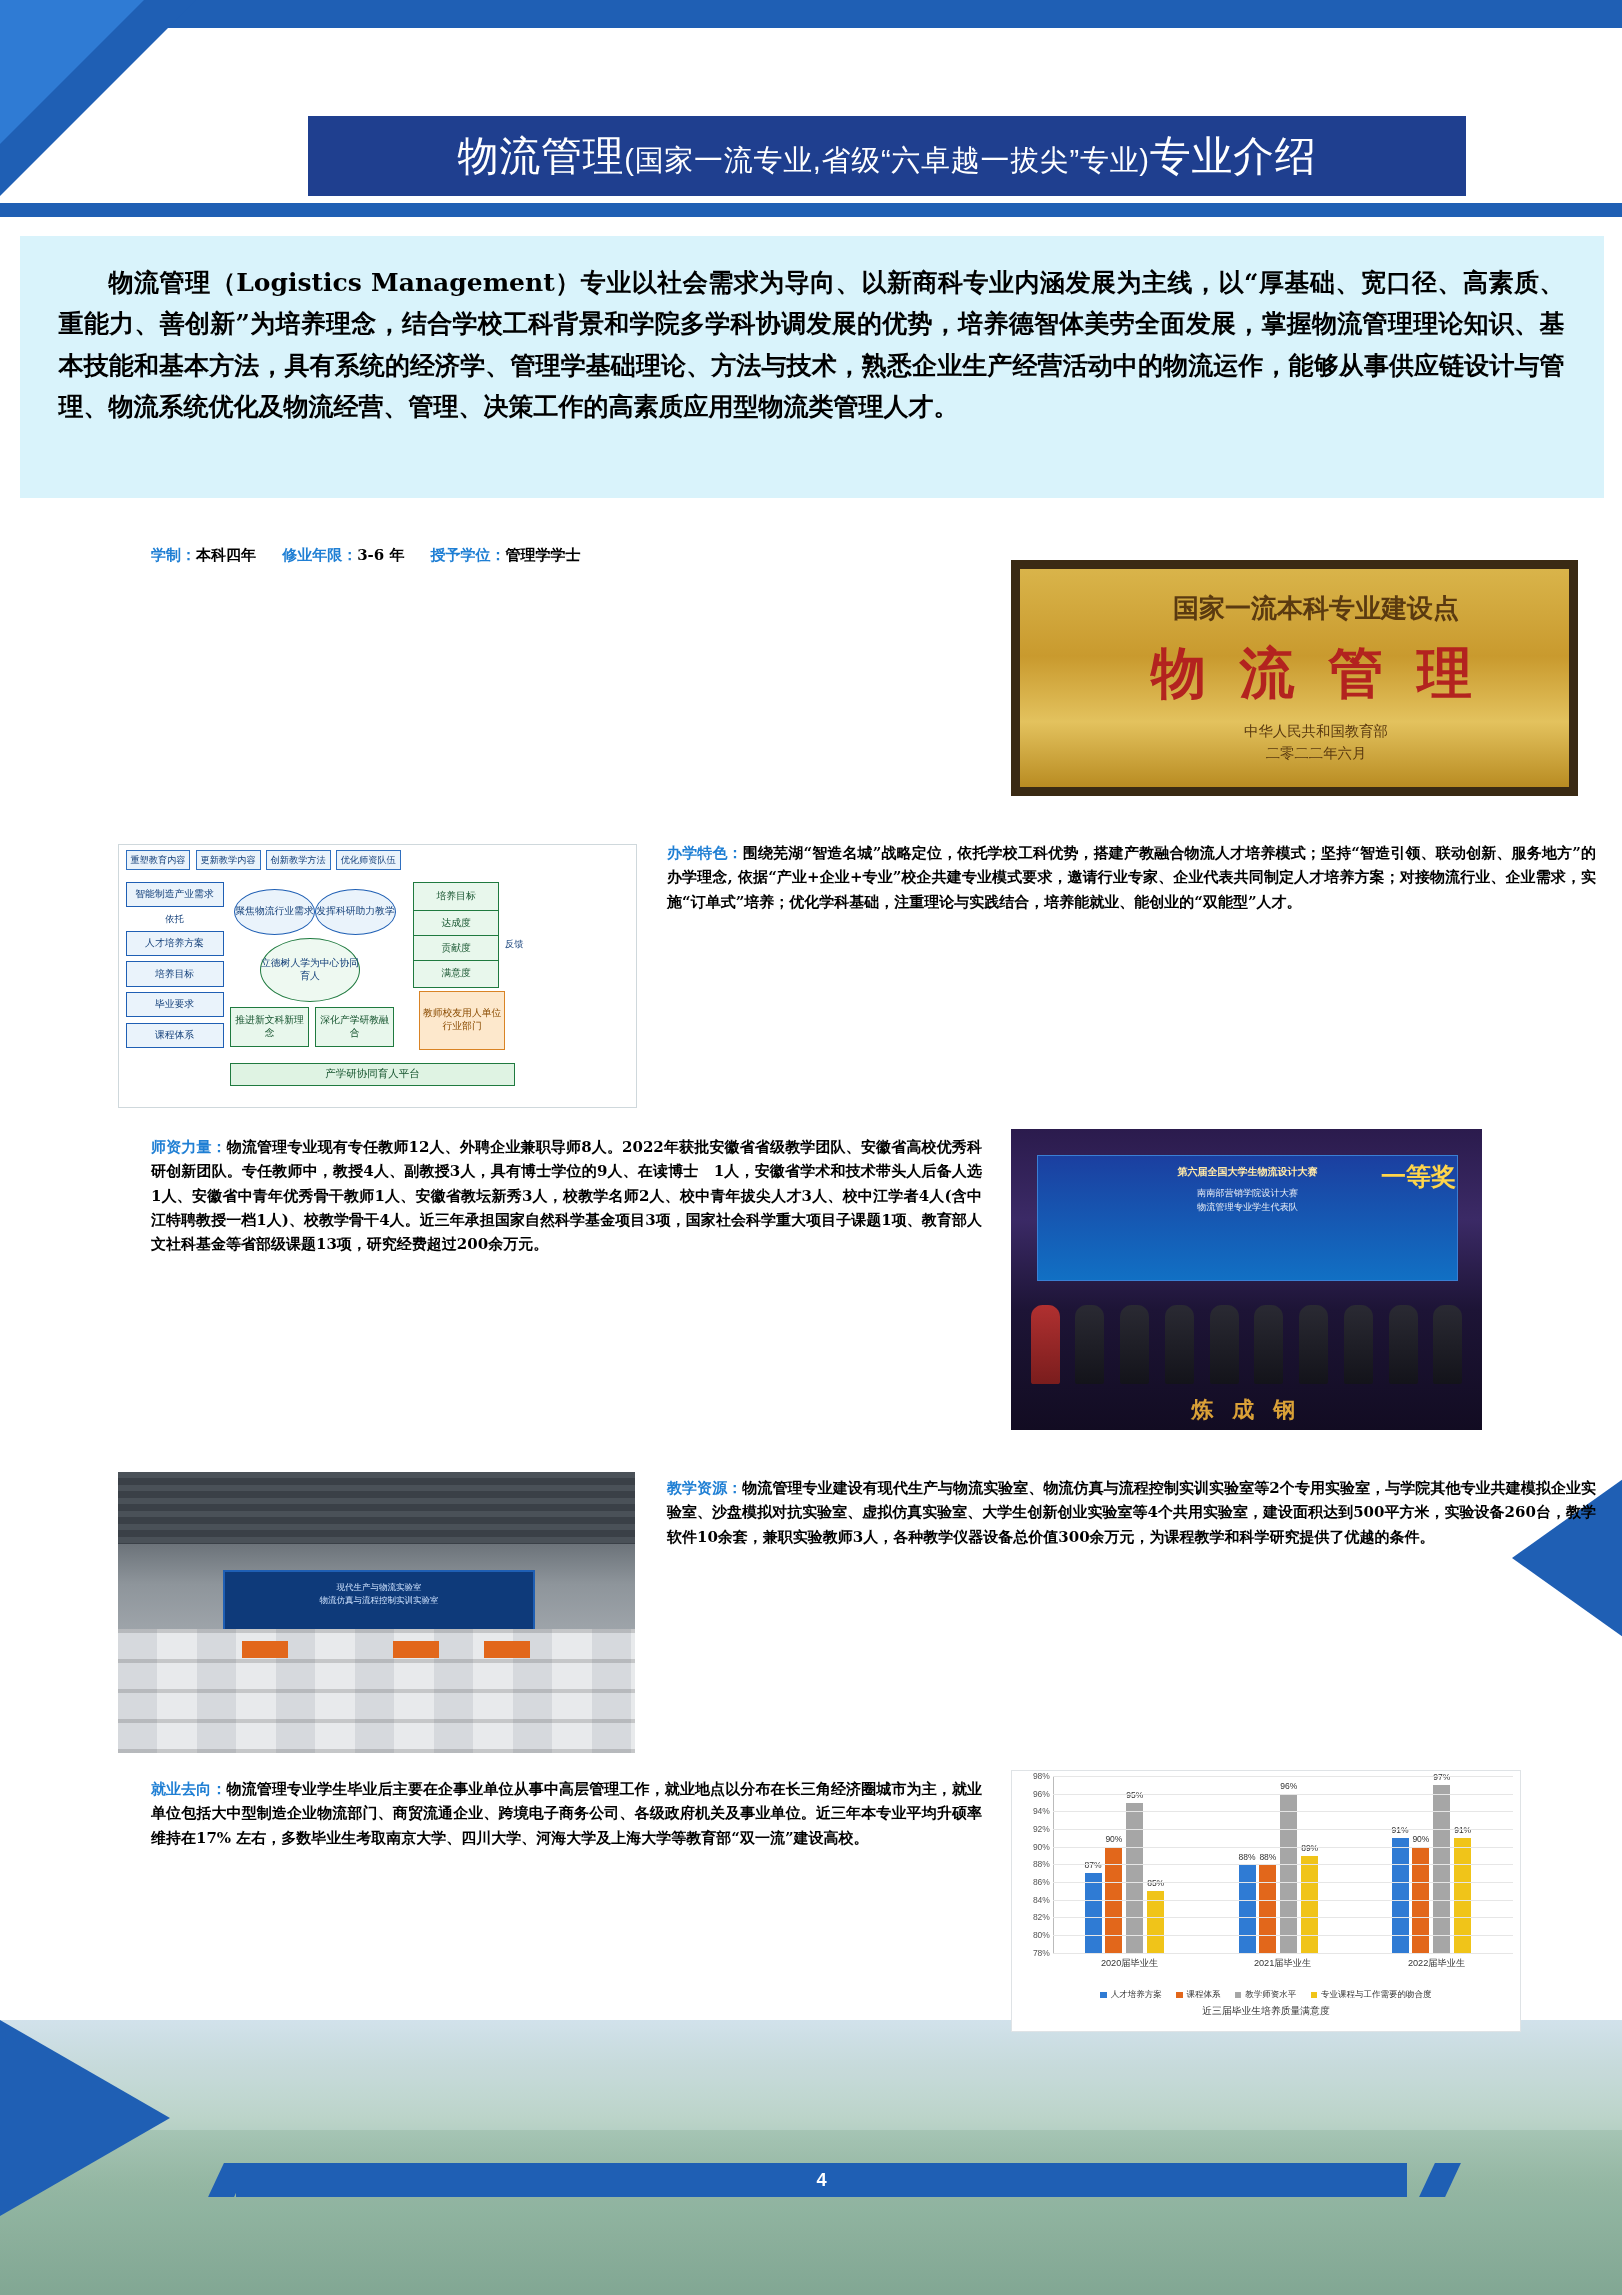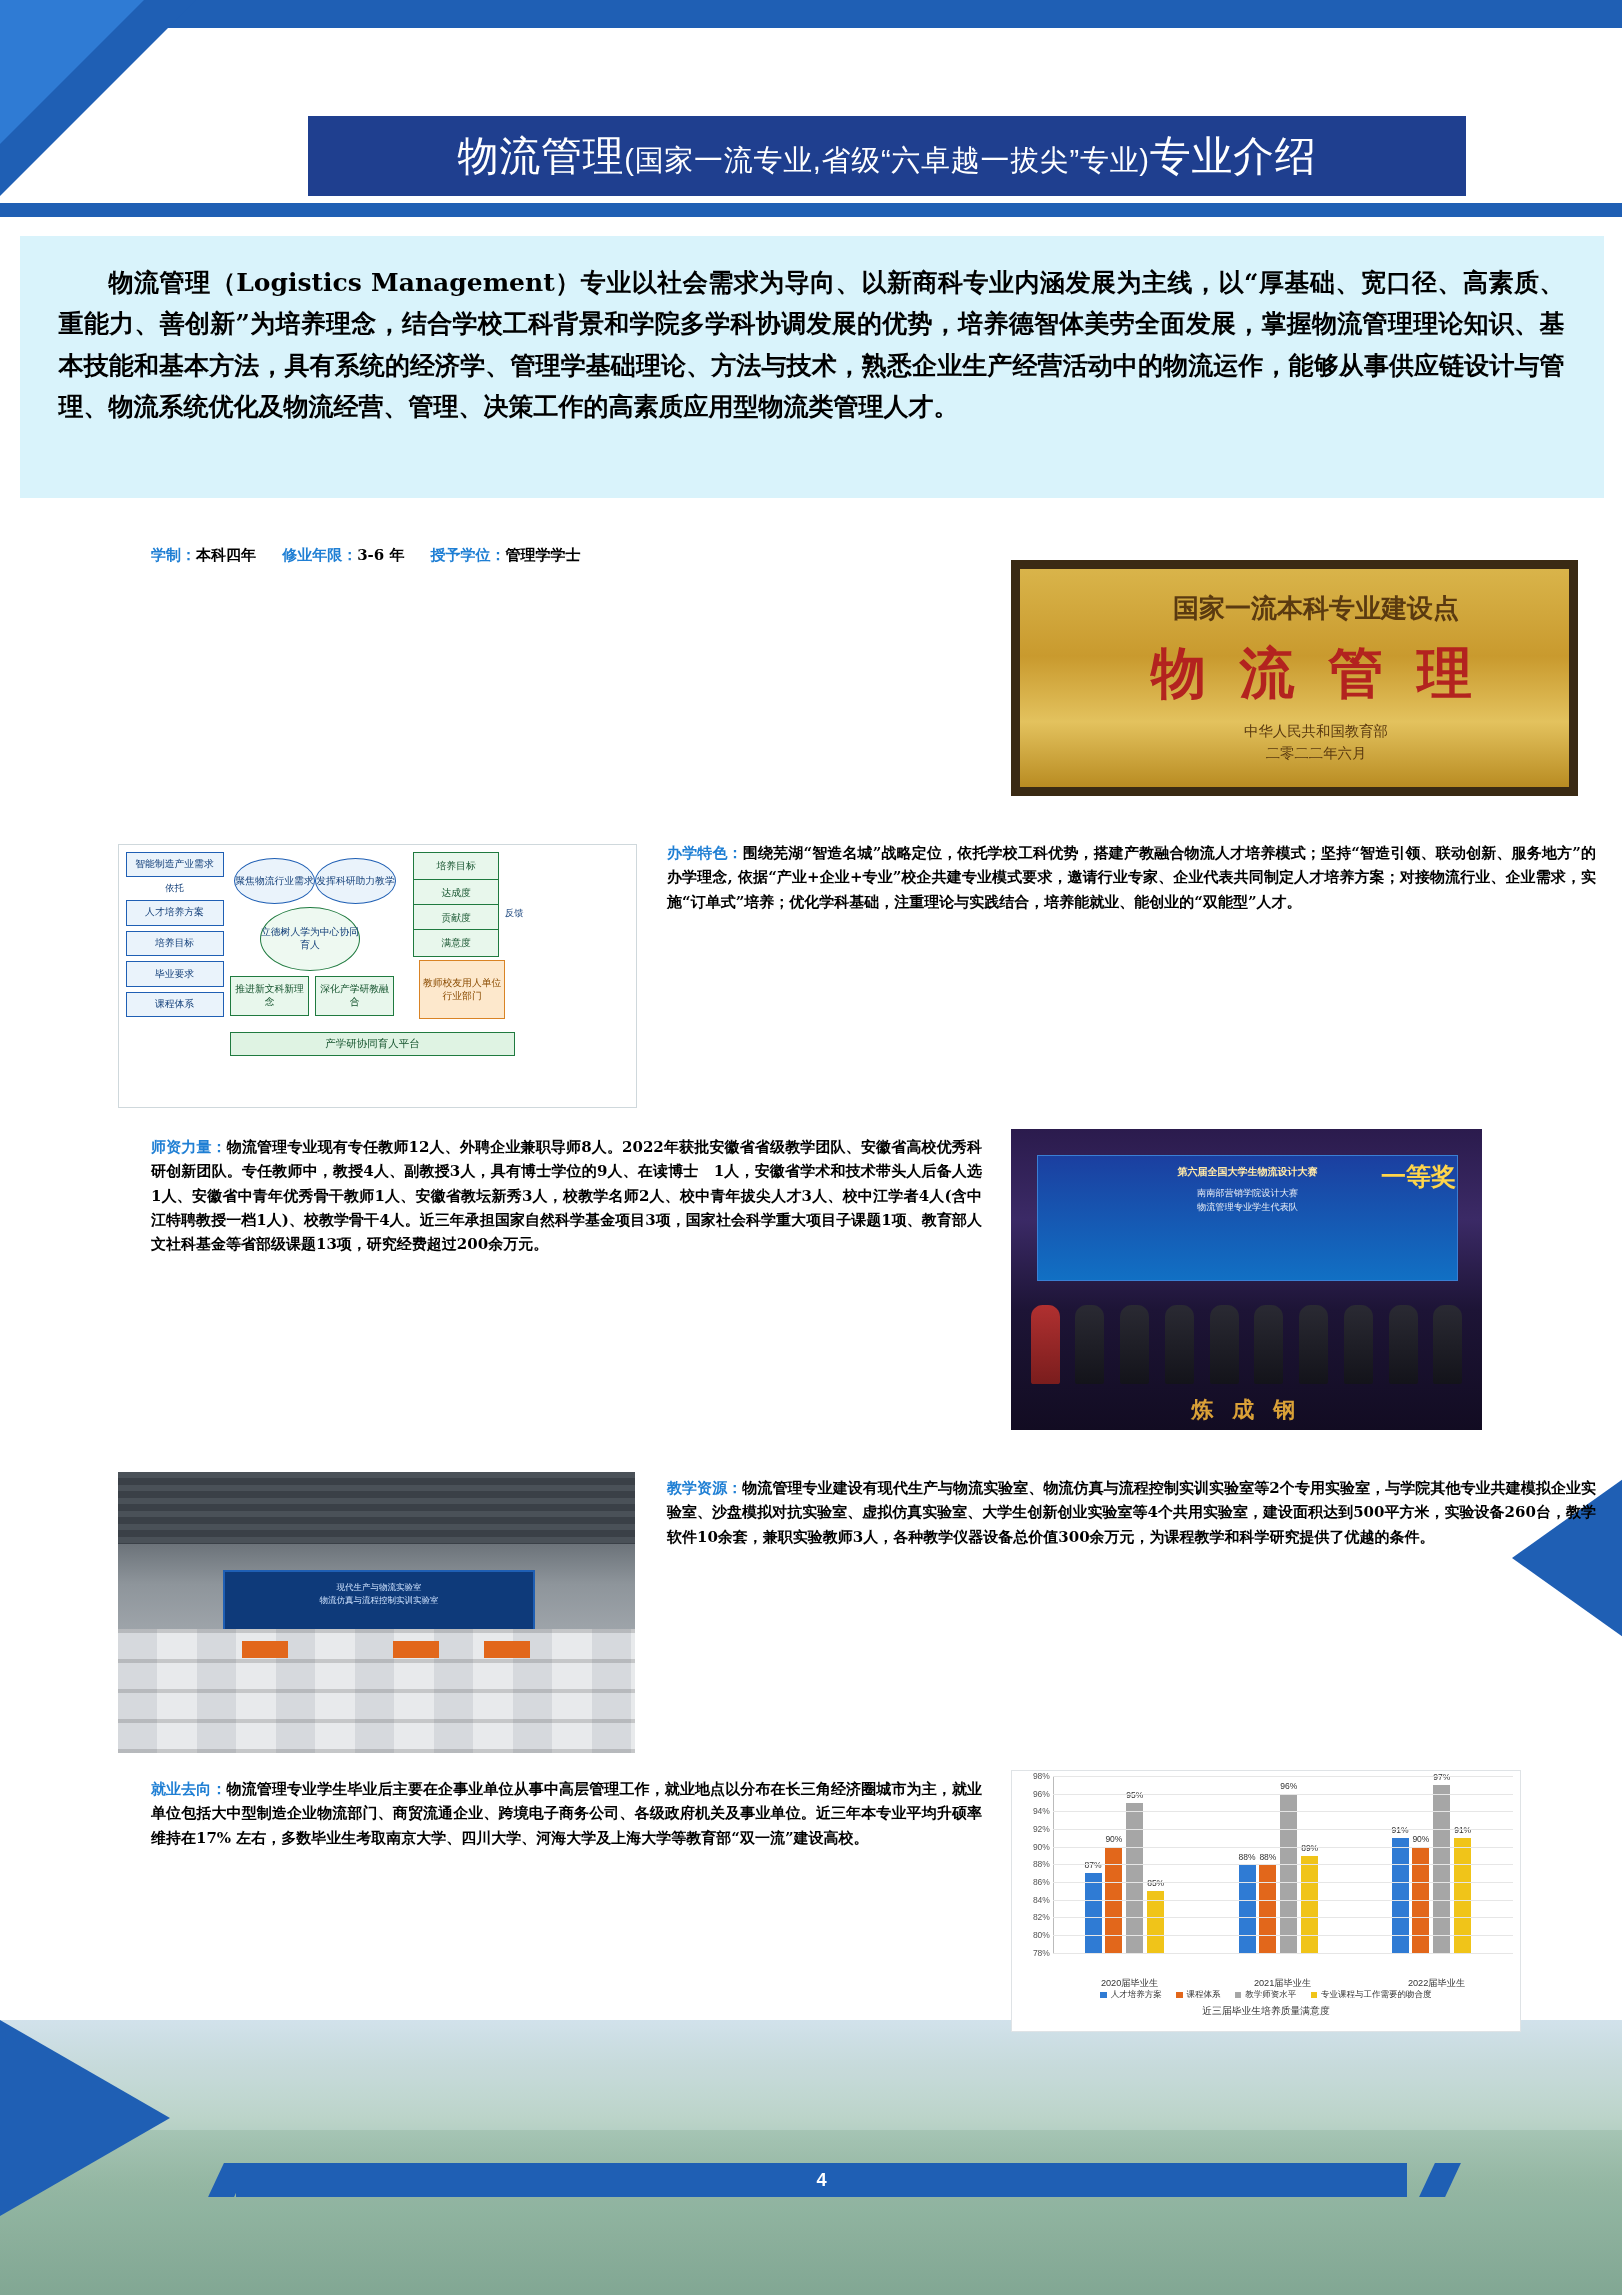--- a/index.html
+++ b/index.html
@@ -107,21 +107,21 @@
   .chart-wrap{position:absolute;left:1011px;top:1770px;width:510px;height:262px;
      background:#ffffff;border:0.7px solid #dfe3e6;box-sizing:border-box;padding:5.2px 6.5px 2.6px 6.5px;}
   .chart-area{position:relative;width:497px;height:196px;}
   .y-axis{position:absolute;left:0;top:0;width:34px;height:177px;}
   .y-tick{position:absolute;right:2.6px;font-size:8.5px;color:#555;transform:translateY(-50%);}
   .grid-line{position:absolute;left:34px;right:2.6px;height:0.7px;background:#e6e6e6;}
   .plot{position:absolute;left:34px;right:2.6px;top:0;height:177px;border-left:0.7px solid #bbb;border-bottom:0.7px solid #bbb;}
   .group{position:absolute;bottom:0;display:flex;align-items:flex-end;gap:3.9px;}
   .bar{width:17px;position:relative;}
   .bar span{position:absolute;top:-13px;left:50%;transform:translateX(-50%);font-size:8.5px;color:#333;white-space:nowrap;}
-  .x-labels{position:absolute;left:34px;right:2.6px;top:181px;height:14.4px;margin-top:20px;}
+  .x-labels{position:absolute;left:34px;right:2.6px;top:181px;height:14.4px;}
   .x-lab{position:absolute;font-size:9.2px;color:#333;transform:translateX(-50%);}
   .legend{display:flex;justify-content:center;gap:14.4px;margin-top:17px;}
   .legend-item{display:flex;align-items:center;gap:3.9px;font-size:8.5px;color:#333;}
   .legend-dot{width:6.5px;height:6.5px;}
   .chart-title{text-align:center;font-size:9.8px;color:#333;margin-top:3.9px;}
 </style>
 </head>
 <body>
 
 <div class="top-blue-bar"></div>
@@ -158,20 +158,26 @@
 </div>
 
 <div class="plaque">
   <div class="l1">国家一流本科专业建设点</div>
   <div class="l2">物 流 管 理</div>
   <div class="l3" style="white-space:pre-line;">中华人民共和国教育部
 二零二二年六月</div>
 </div>
 
 <div class="diagram">
+  <div class="dg-top">
+    <div class="dg-chip">重塑教育内容</div>
+    <div class="dg-chip">更新教学内容</div>
+    <div class="dg-chip">创新教学方法</div>
+    <div class="dg-chip">优化师资队伍</div>
+  </div>
   <div class="dg-body">
     <div class="dg-left">
       <div class="dg-leftbox">智能制造产业需求</div>
       <div style="text-align:center;font-size:9.2px;color:#14407a;">依托</div>
       <div class="dg-leftbox" style="margin-top:5.2px;">人才培养方案</div>
       <div class="dg-leftbox">培养目标</div>
       <div class="dg-leftbox">毕业要求</div>
       <div class="dg-leftbox">课程体系</div>
     </div>
 

